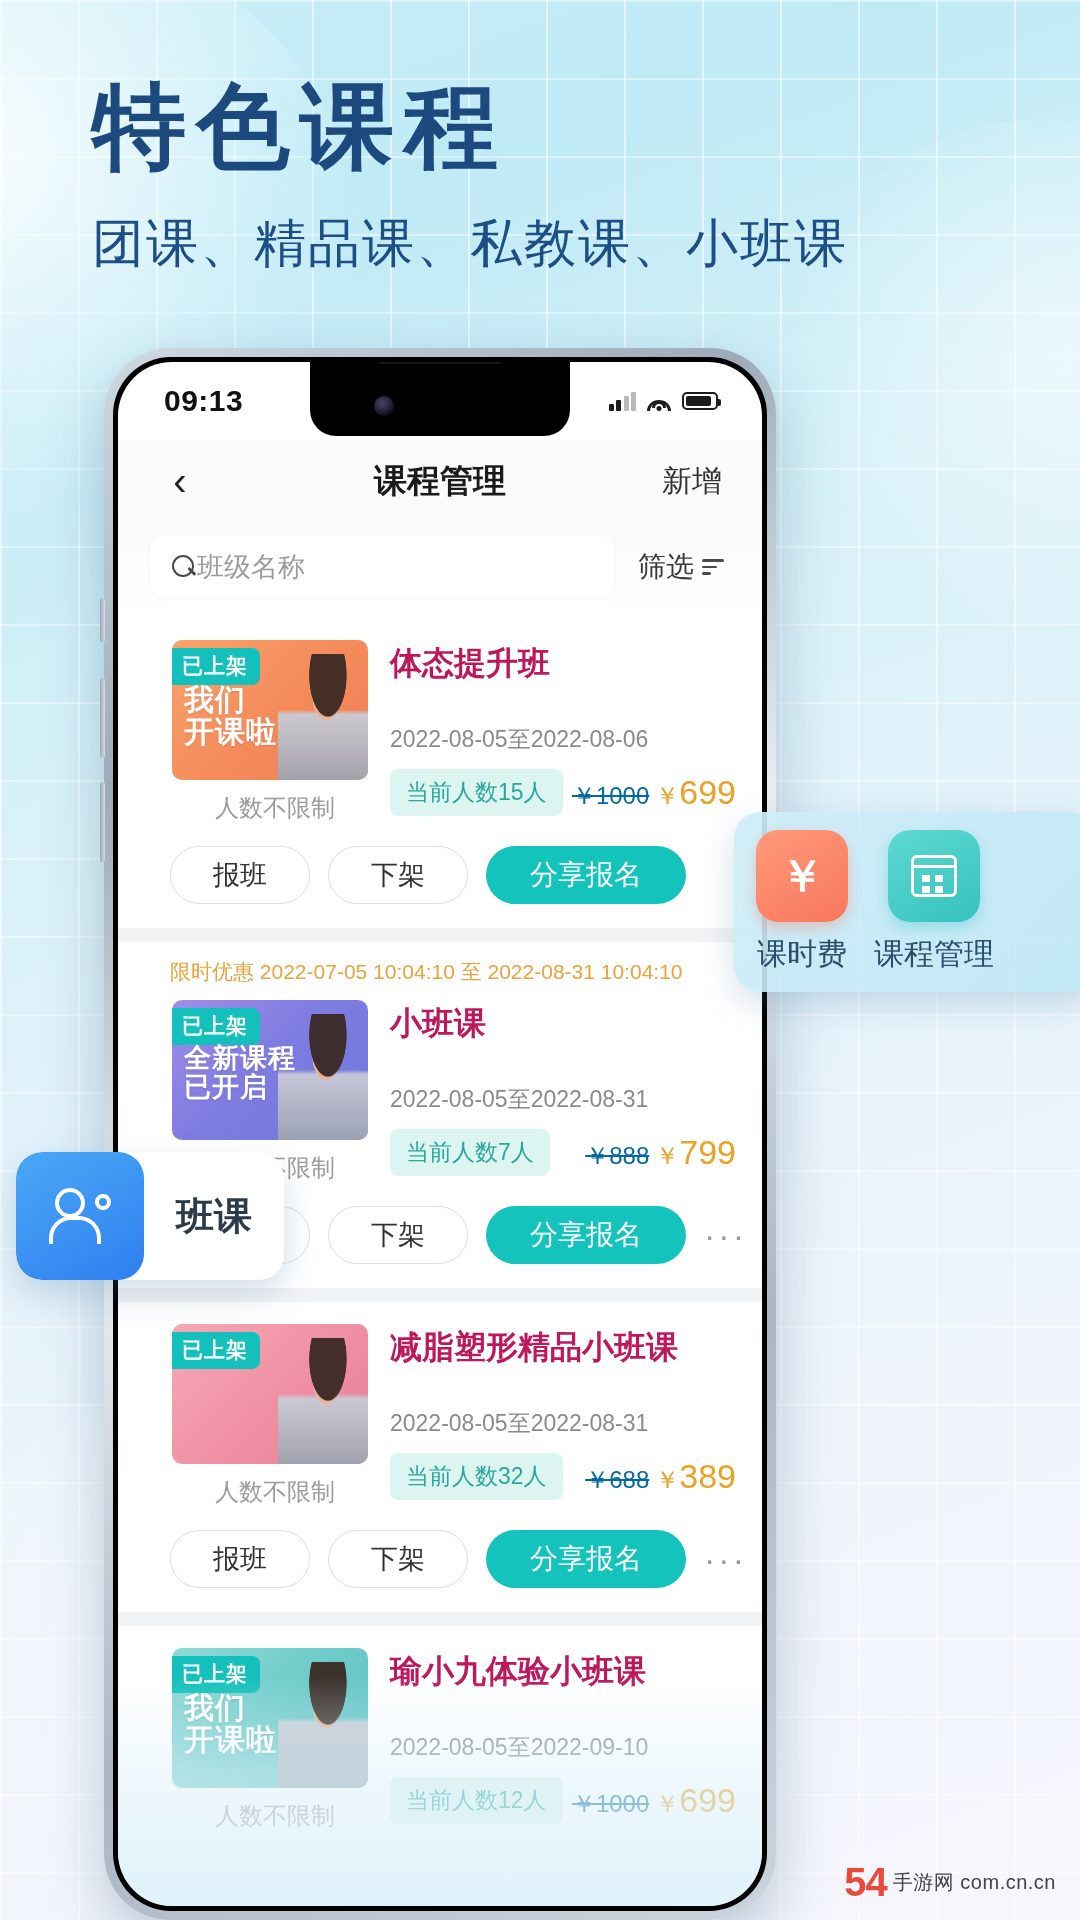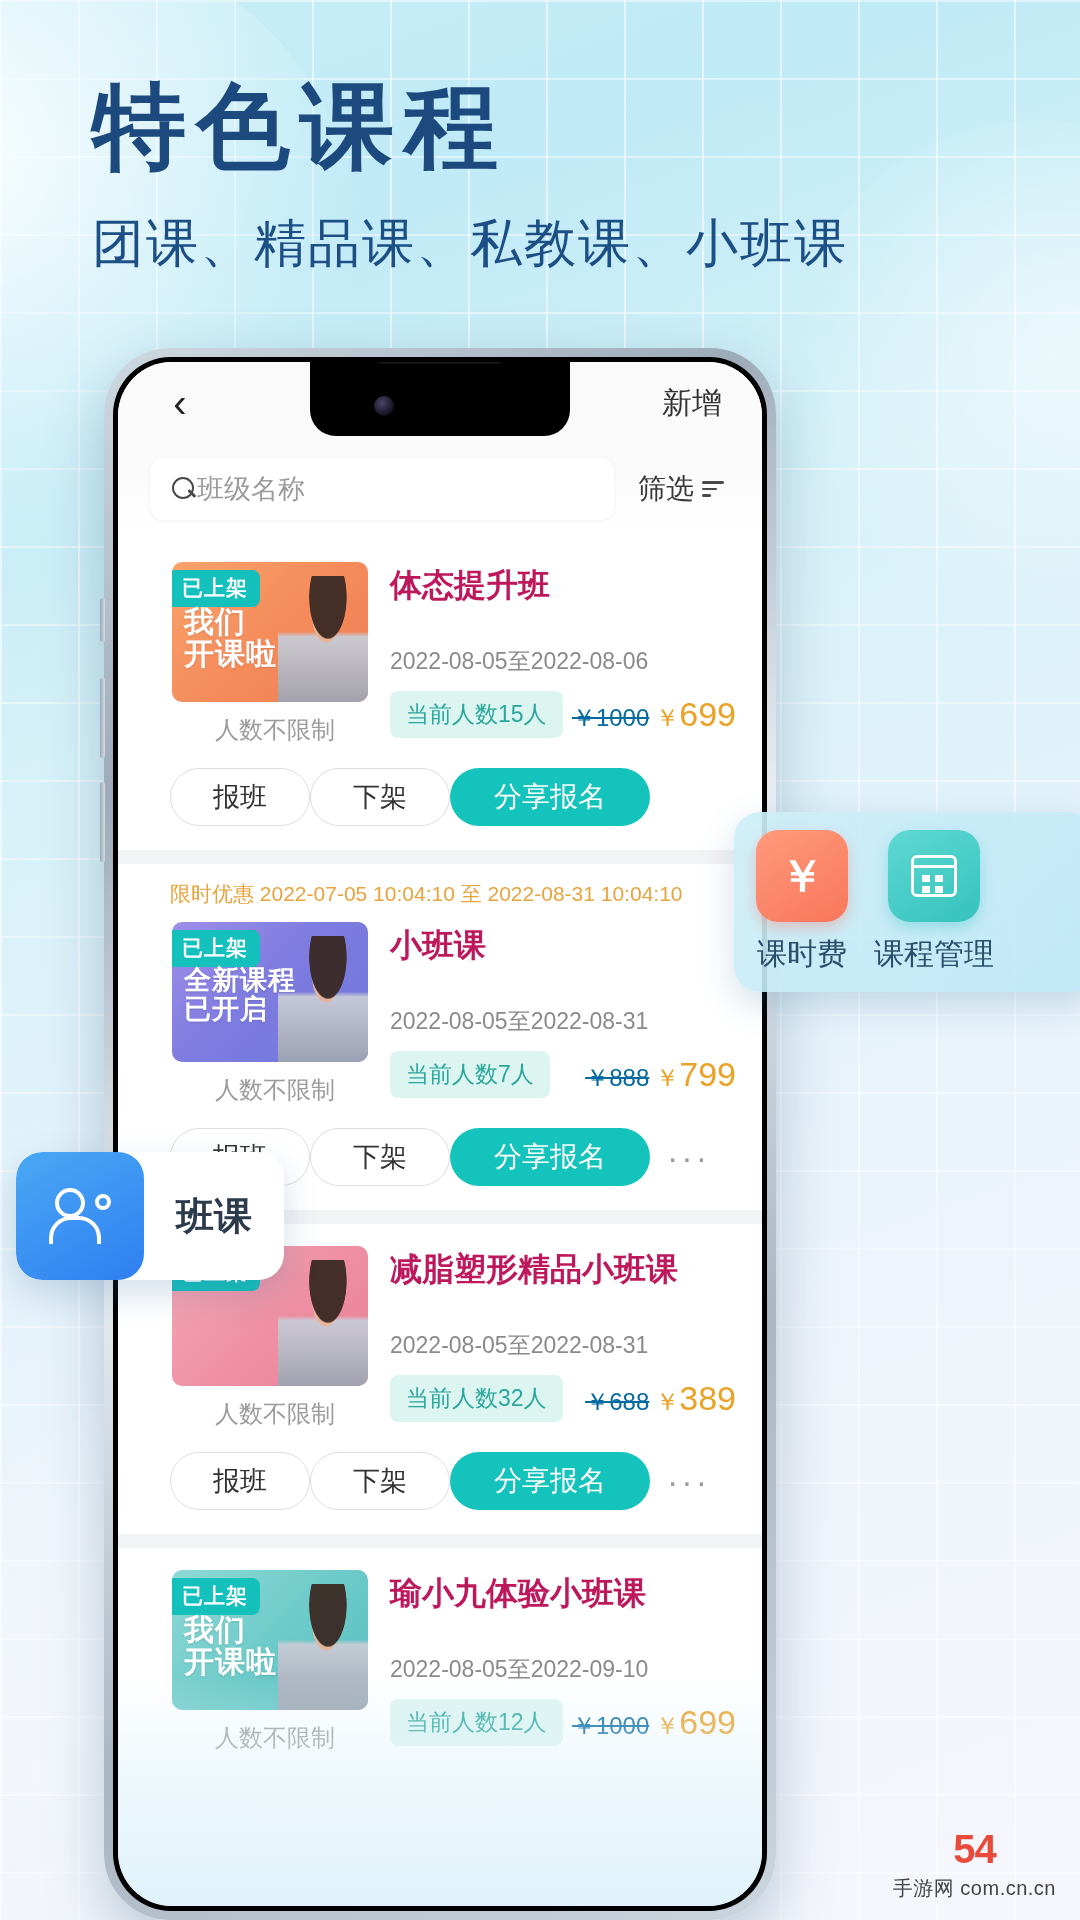--- a/index.html
+++ b/index.html
@@ -215,21 +215,21 @@
     padding: 8px 16px; border-radius: 8px;
   }
   .price { margin-left: auto; display: flex; align-items: baseline; gap: 6px; white-space: nowrap; }
   .price .old { font-size: 24px; color: #0369a1; text-decoration: line-through; }
   .price .new { font-size: 34px; color: #eaa227; font-weight: 400; }
   .price .new small { font-size: 24px; }
   .limit-row { font-size: 24px; color: #9b9b9b; margin: 12px 0 0 0; padding-left: 10px; }
   .thumb-wrap { display:flex; flex-direction: column; align-items:center;margin-left:28px; }
 
   .actions {
-    display: flex; align-items: center; 
+    display: flex; align-items: center; gap: 18px;
     padding: 22px 26px 24px 26px; background: #fff;
   }
   .btn {
     height: 58px; min-width: 140px; border-radius: 29px;
     display: flex; align-items: center; justify-content: center;
     font-size: 27px;
   }
   .btn.ghost { border: 1.6px solid #dedede; color: #333; background: #fff; }
   .btn.primary { background: #15c3bd; color: #fff; min-width: 200px; font-size: 28px; }
   .dots { margin-left: auto; font-size: 34px; color: #9b9b9b; letter-spacing: 3px; }
@@ -283,21 +283,21 @@
     border:4px solid #fff; border-bottom:none; border-radius: 22px 22px 0 0;
   }
   .people-glyph i {
     position:absolute; right:0; top:6px; width:16px; height:16px; border-radius:50%;
     border:4px solid #fff; display:block;
   }
   .badge-text { flex: 1; text-align: center; font-size: 38px; font-weight: 600; color: #2b3b4b; }
 
   .watermark {
     position: absolute; right: 24px; bottom: 18px;
-    display: flex; align-items: center; gap: 6px; z-index: 40; flex-direction: column;
+    display: flex; align-items: center; gap: 6px; z-index: 40;
   }
   .wm-num { font-size: 40px; font-weight: 800; color: #e94a3a; line-height: 1; letter-spacing: -1px; }
   .wm-txt { font-size: 20px; color: #444; letter-spacing: 0.5px; }
 </style>
 </head>
 <body>
 
 <div class="poster">
   <div class="grid-overlay"></div>
   <div class="blob-a"></div>
@@ -312,20 +312,39 @@
     <div class="side-btn s2"></div>
     <div class="side-btn s3"></div>
     <div class="phone-inner">
       <div class="screen">
 
         <div class="notch">
           <div class="speaker"></div>
           <div class="cam"></div>
         </div>
 
+        <div class="statusbar">
+          <div class="sb-time">09:13</div>
+          <div class="sb-right">
+            <span class="sig">
+                <i></i>
+                <i></i>
+                <i></i>
+                <i></i>
+              </span>
+            <span class="wifi">
+                <b></b>
+                <b></b>
+                <b></b>
+              </span>
+            <span class="batt">
+                <i></i>
+              </span>
+          </div>
+        </div>
 
         <div class="navbar">
           <div class="nav-back">‹</div>
           <div class="nav-title">课程管理</div>
           <div class="nav-action">新增</div>
         </div>
 
         <div class="searchrow">
           <div class="searchbox">
             <span class="mag"></span>

